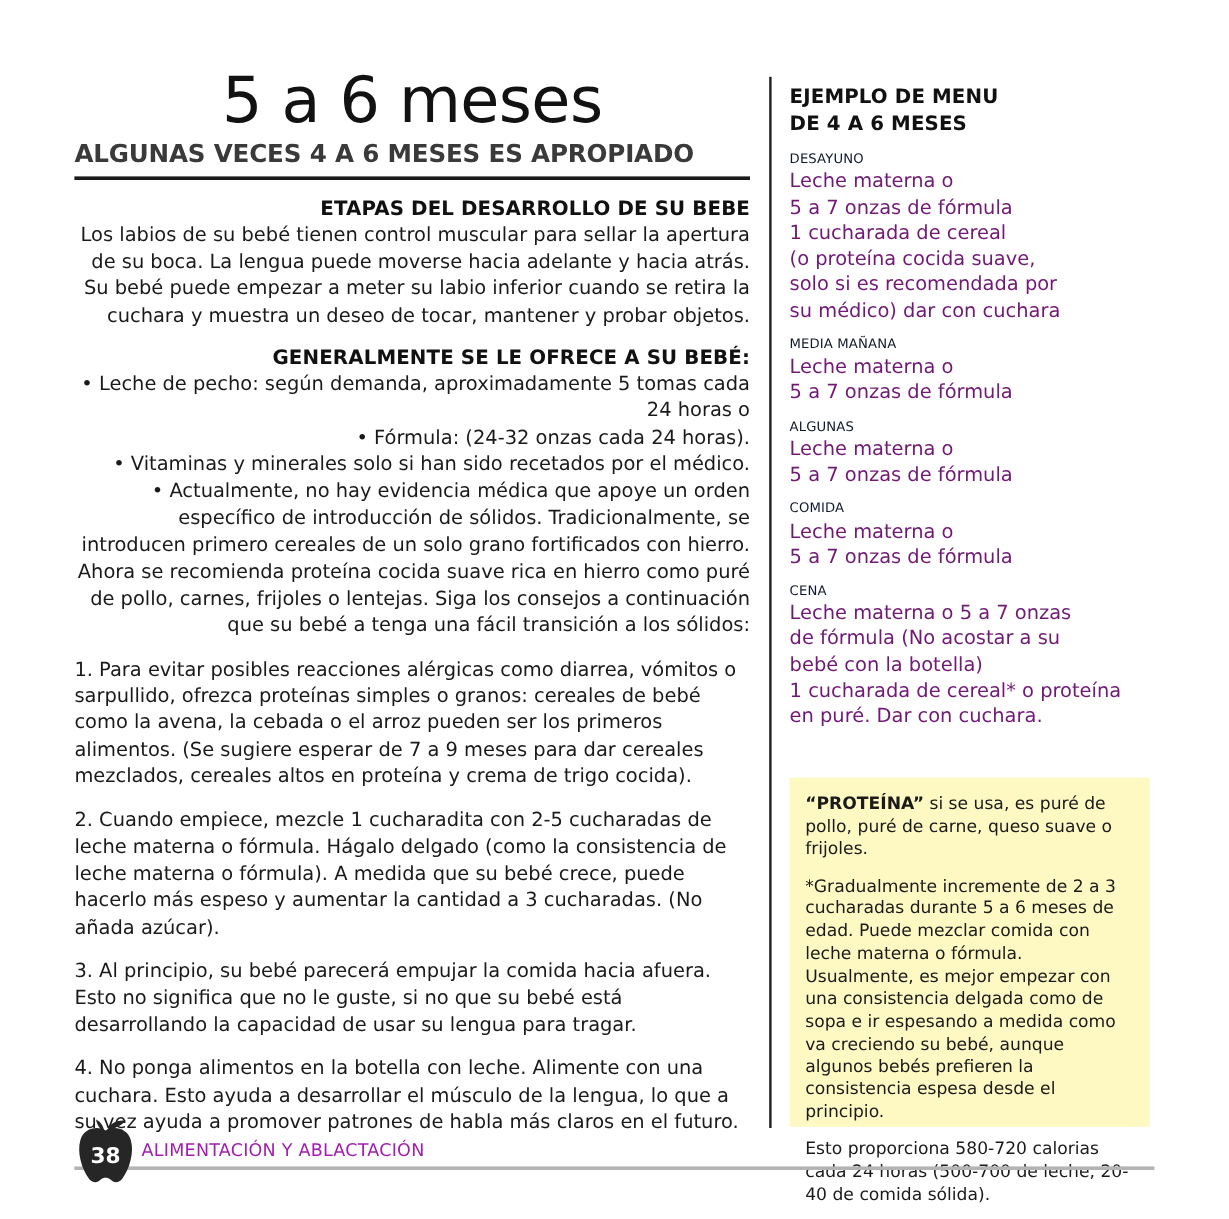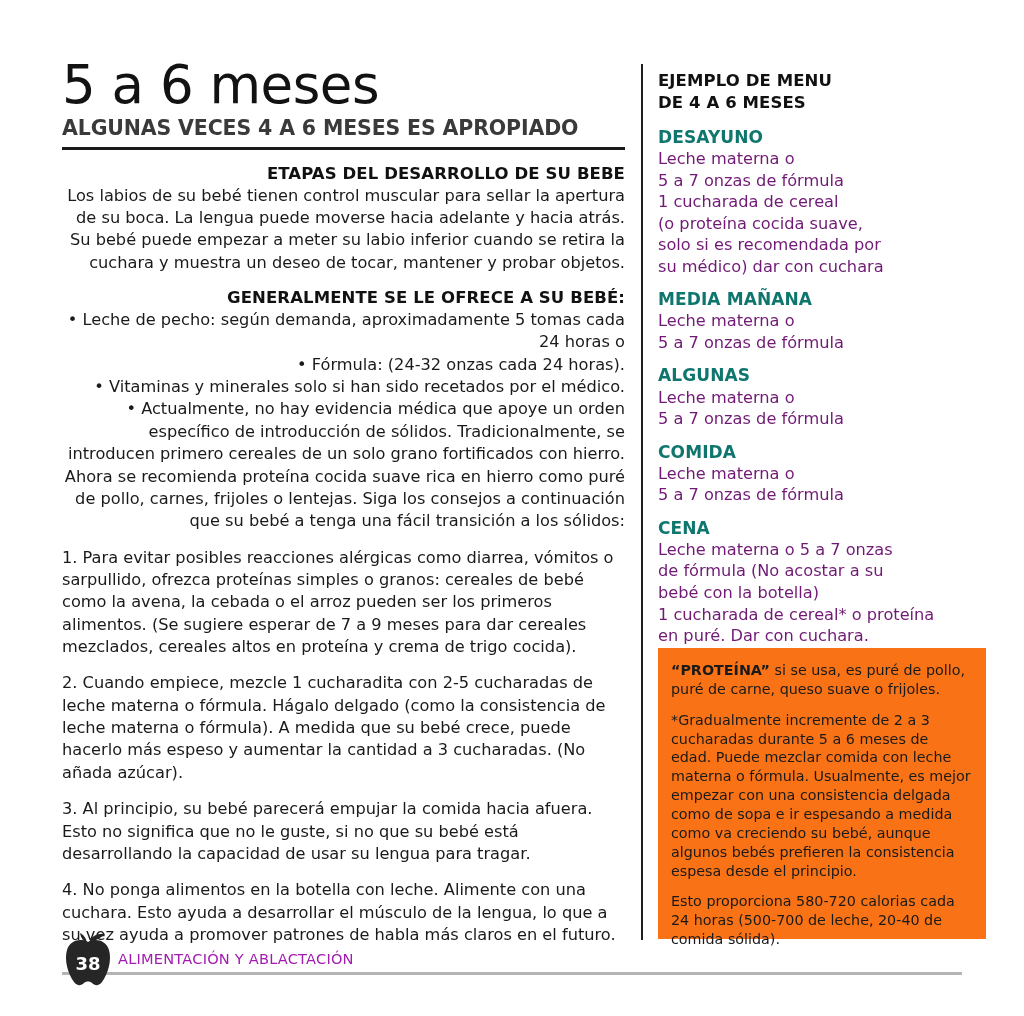--- a/index.html
+++ b/index.html
@@ -28,21 +28,21 @@
     left: 62px;
     top: 58px;
     width: 563px;
     text-align: right;
   }
   .chapter-title {
     font-size: 53px;
     font-weight: 400;
     line-height: 1.0;
     letter-spacing: -0.5px;
-    text-align: left;
+    text-align: center;
     color: #121212;
     margin: 0;
     padding: 0;
   }
   .chapter-subtitle {
     font-size: 20.5px;
     font-weight: 700;
     letter-spacing: -0.15px;
     text-align: left;
     color: #3a3a3a;
@@ -102,42 +102,42 @@
     font-weight: 700;
     line-height: 1.33;
     margin: 0 0 12px 0;
     color: #111;
     letter-spacing: 0.1px;
   }
   .meal {
     margin: 0 0 11px 0;
   }
   .meal-name {
-    font-size: 17px;
-    font-weight: 700;
+    font-size: 11px;
+    font-weight: 400;
     line-height: 1.3;
     margin: 0;
-    color: #0f766e;
+    color: #0f172a;
     letter-spacing: 0.1px;
   }
   .meal-lines {
     font-size: 16.2px;
     line-height: 1.33;
     margin: 0;
     color: #701a75;
   }
 
   
   .note-box {
     position: absolute;
     left: 658px;
     top: 648px;
-    width: 328px;
+    width: 300px;
     height: 291px;
-    background: #f97316;
+    background: #fef9c3;
     box-sizing: border-box;
     padding: 13px 14px 10px 13px;
   }
   .note-par {
     font-size: 14.3px;
     line-height: 1.32;
     margin: 0 0 12px 0;
     color: #1a1a1a;
   }
   .note-par:last-child { margin-bottom: 0; }

